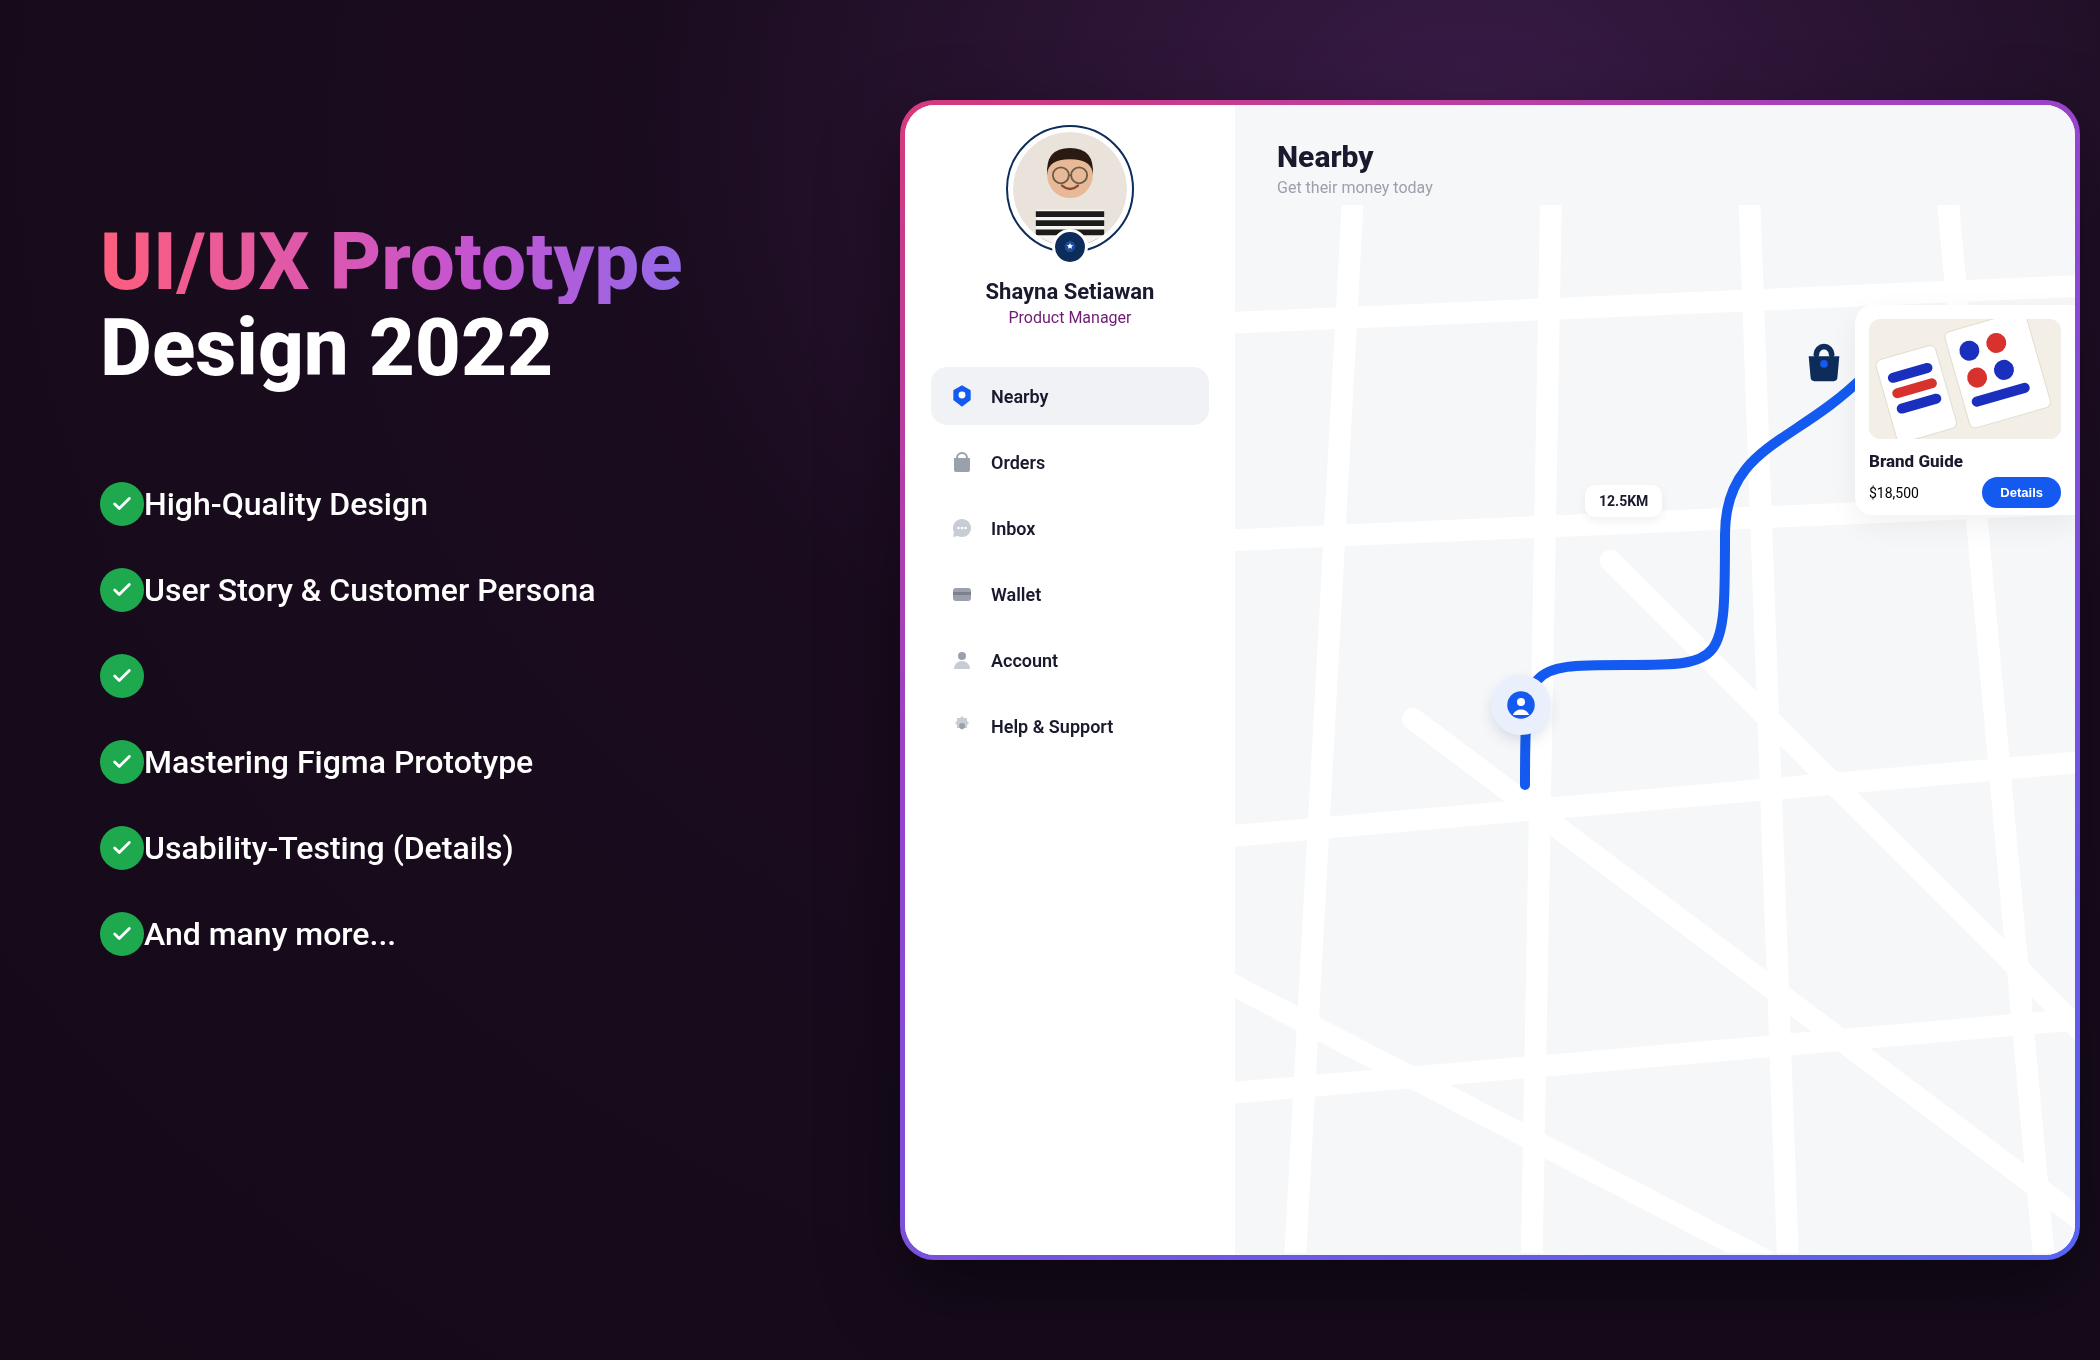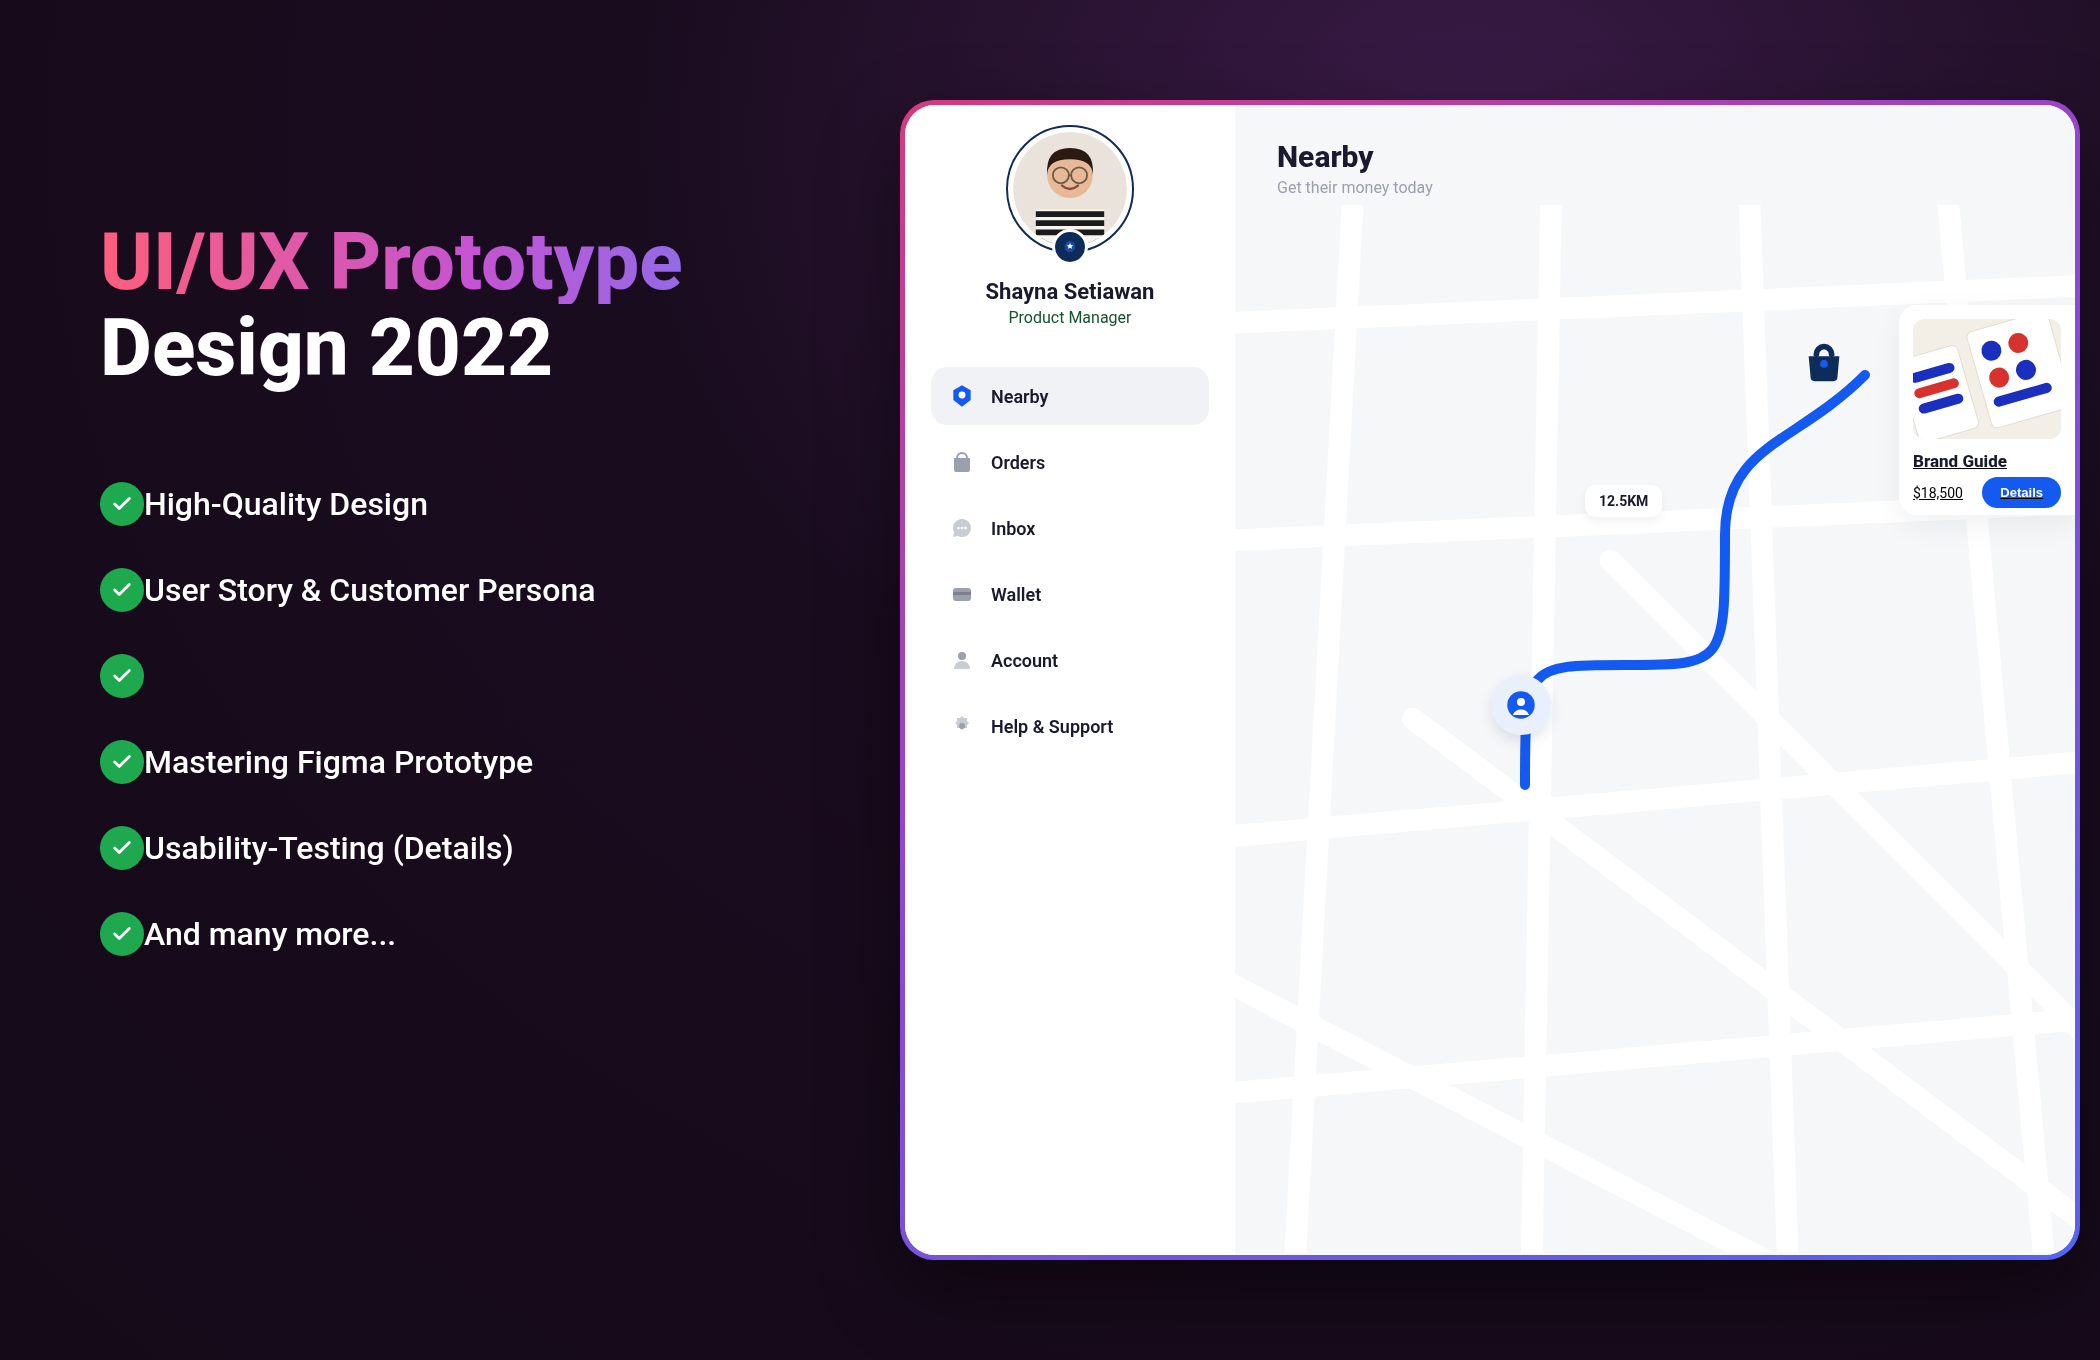--- a/index.html
+++ b/index.html
@@ -105,21 +105,21 @@
   height: 36px;
   border-radius: 50%;
   background: #0d2c5a;
   border: 3px solid #fff;
   display: flex;
   align-items: center;
   justify-content: center;
 }
 .avatar-badge svg { width: 16px; height: 16px; }
 .user-name { font-size: 22px; font-weight: 700; color: #1a1a2e; margin-top: 26px; }
-.user-role { font-size: 16px; color: #14532d; margin-top: 4px; }
+.user-role { font-size: 16px; color: #701a75; margin-top: 4px; }
 .stats {
   display: flex;
   width: 100%;
   margin-top: 34px;
 }
 .stat {
   flex: 1;
   text-align: center;
 }
 .stat:first-child { border-right: 1px dashed #dfe2e9; }
@@ -200,26 +200,25 @@
   width: 50px;
   height: 50px;
   display: flex;
   align-items: center;
   justify-content: center;
 }
 .card {
   position: absolute;
   right: 0;
   top: 200px;
-  width: 176px;
+  width: 220px;
   background: #fff;
   border-radius: 18px 0 0 18px;
   box-shadow: 0 10px 30px rgba(0,0,0,0.06);
   padding: 14px 14px 7px;
-  text-decoration: underline;
 }
 .card-img {
   width: 100%;
   height: 120px;
   border-radius: 12px;
   background: linear-gradient(135deg,#f5f3ee 0%, #e9e4da 100%);
   position: relative;
   overflow: hidden;
 }
 .card-title { font-size: 17px; font-weight: 800; color: #1a1a2e; margin-top: 12px; }

